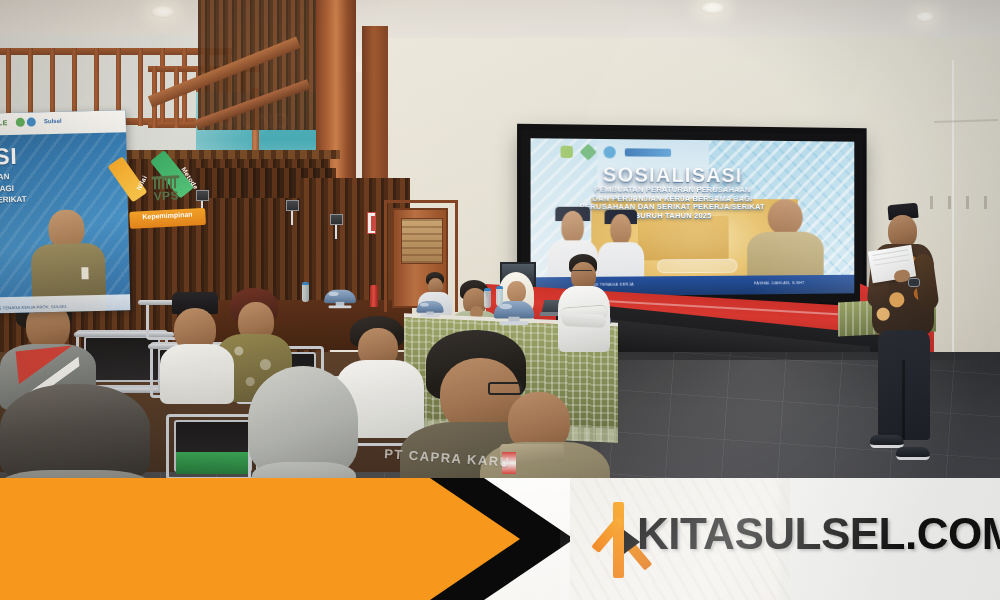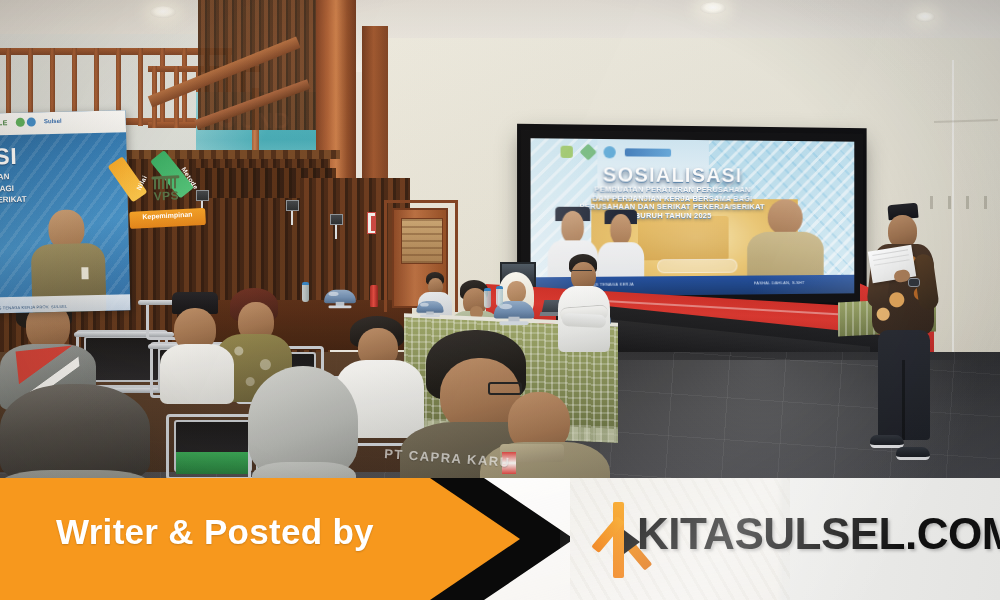--- a/index.html
+++ b/index.html
@@ -1208,21 +1208,20 @@
 
     <div class="warmcast"></div>
     <div class="vignette"></div>
   </div>
 
   <div class="banner">
     <div class="banner-photo-bg"></div>
     <div class="banner-ghost"></div>
     <div class="banner-black"></div>
     <div class="banner-orange"></div>
-    <div class="banner-text">Writer &amp; Posted by</div>
 
     <div class="klogo">
       <div class="kb1"></div>
       <div class="kb2"></div>
       <div class="kb3"></div>
       <div class="karrow"></div>
     </div>
     <div class="banner-site">KITASULSEL.COM</div>
     <div class="banner-sheen"></div>
   </div>

